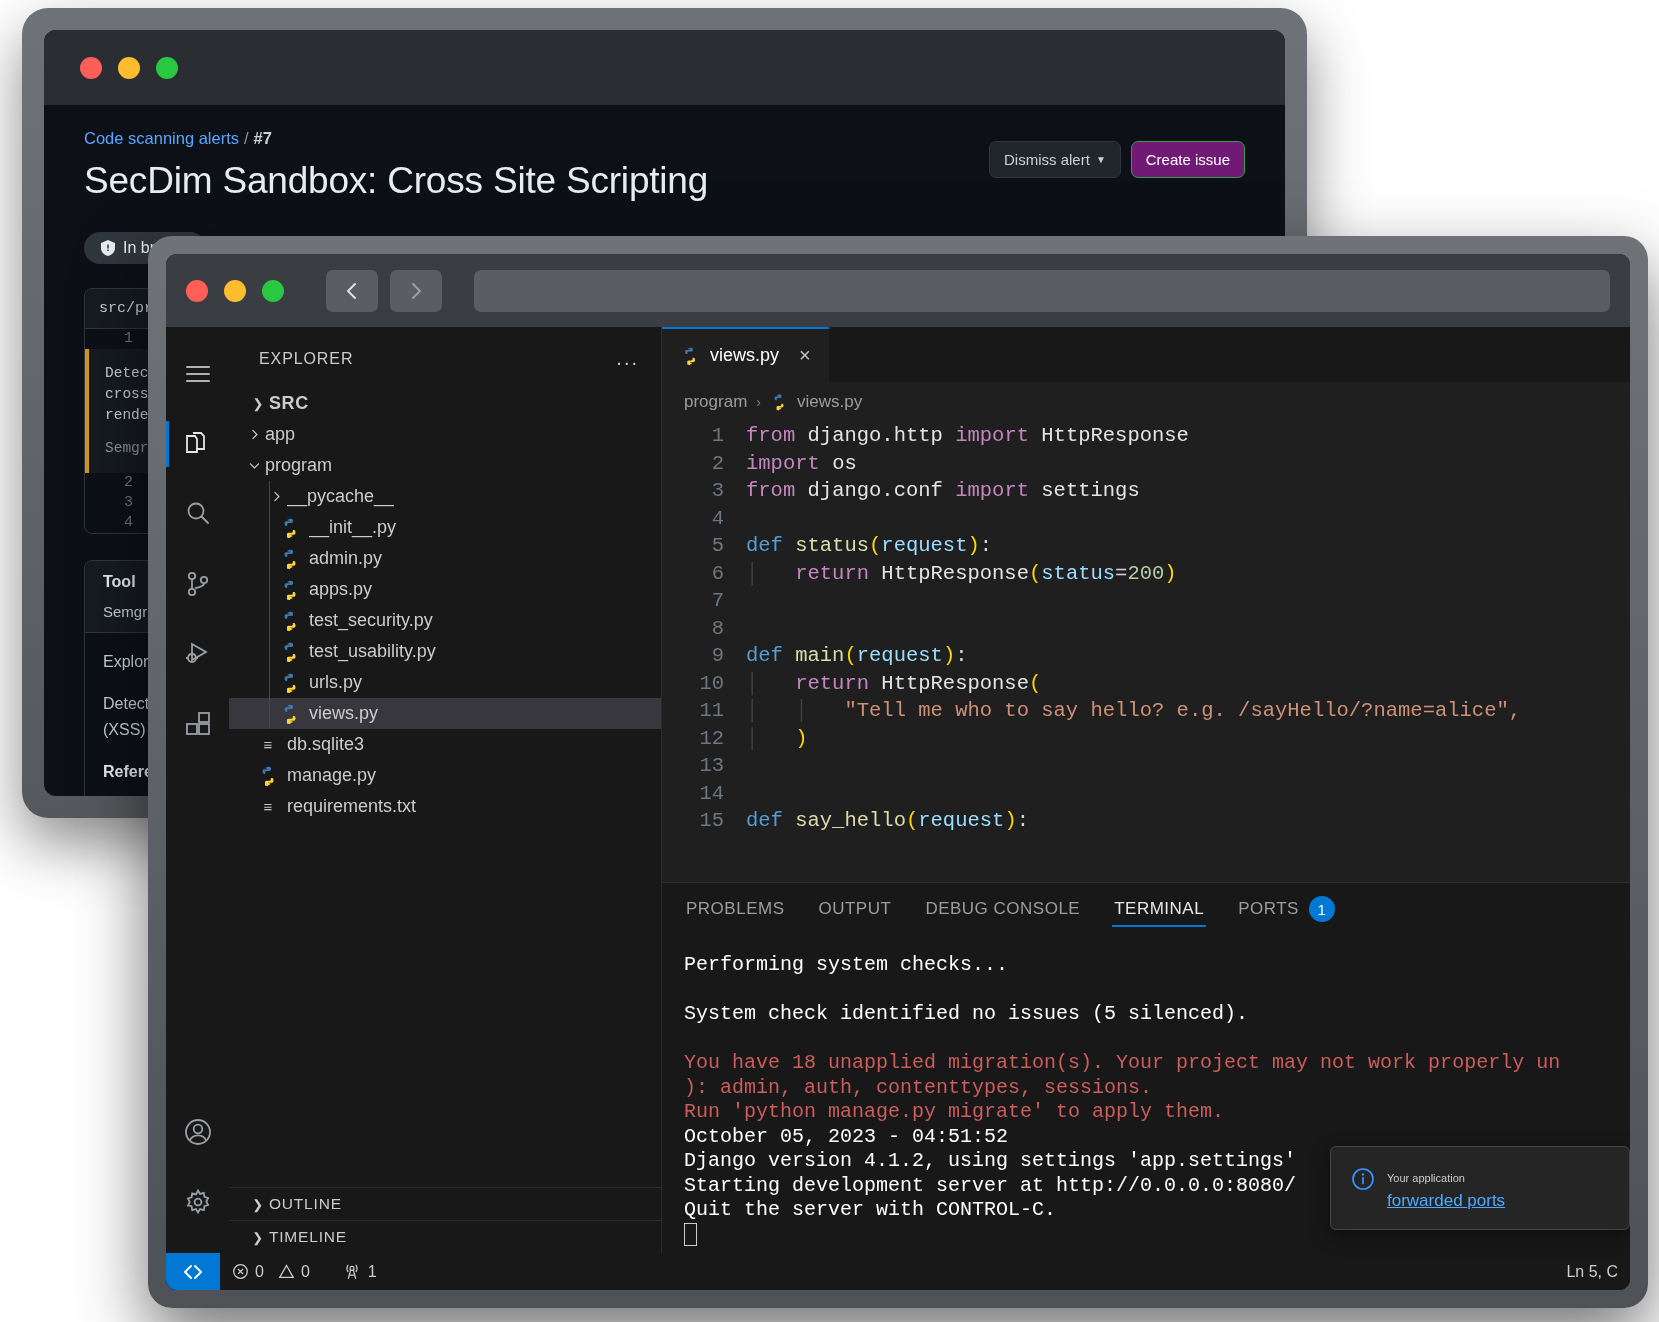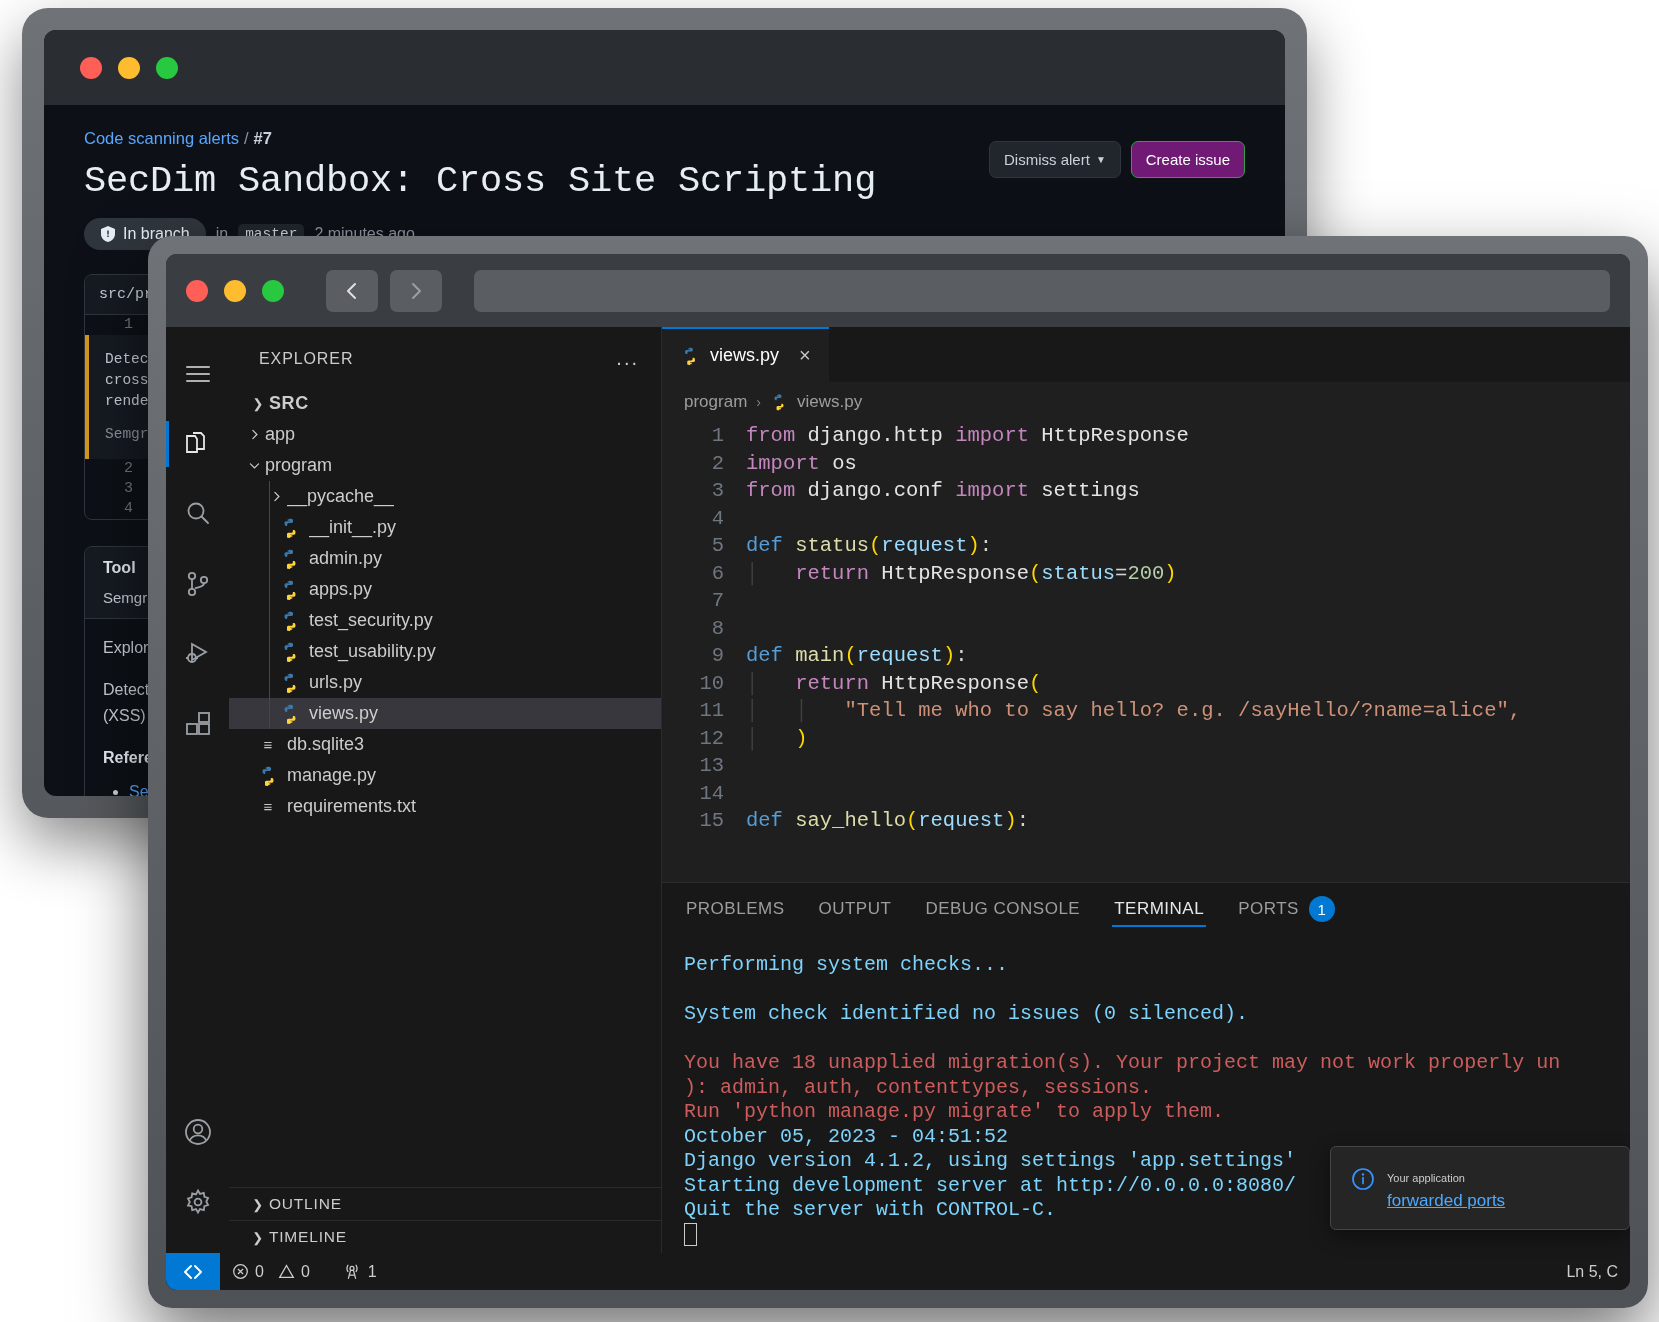--- a/index.html
+++ b/index.html
@@ -27,21 +27,21 @@
   .dot{width:22px;height:22px;border-radius:50%;}
   .dot.r{background:#ff5f57;}
   .dot.y{background:#febc2e;}
   .dot.g{background:#28c840;}
 
   #gh-body{padding:24px 40px;color:#c9d1d9;position:relative;}
   .breadcrumb{font-size:16.5px;margin-bottom:12px;}
   .breadcrumb a{color:#58a6ff;text-decoration:none;}
   .breadcrumb .sep{color:#8b949e;margin:0 5px;}
   .breadcrumb .num{color:#c9d1d9;font-weight:600;}
-  .gh-title{font-size:37px;color:#e6edf3;font-weight:400;margin:4px 0 16px 0;letter-spacing:-.2px;font-family:Liberation Mono, monospace;}
+  .gh-title{font-size:37px;color:#e6edf3;font-weight:400;margin:4px 0 30px 0;letter-spacing:-.2px;}
   .meta-row{display:flex;align-items:center;gap:10px;font-size:16px;color:#8b949e;}
   .badge-branch{
     display:inline-flex;align-items:center;gap:7px;background:#30363d;color:#e6edf3;
     border-radius:999px;padding:7px 16px;font-size:16px;
   }
   .code-chip{background:#21262d;border-radius:5px;padding:2px 7px;
     font-family:"Liberation Mono",monospace;font-size:14.5px;color:#c9d1d9;}
   .gh-actions{position:absolute;right:40px;top:36px;display:flex;gap:10px;}
   .btn{
     border-radius:7px;padding:9px 14px;font-size:15px;border:1px solid #30363d;
@@ -162,21 +162,21 @@
          border-top:1px solid #2b2b2b;}
   #paneltabs{height:52px;display:flex;align-items:center;gap:30px;padding-left:22px;flex:none;}
   .ptab{color:#9d9d9d;font-size:17px;letter-spacing:.5px;padding:0 2px;height:100%;
         display:flex;align-items:center;position:relative;}
   .ptab.active{color:#e7e7e7;}
   .ptab.active:after{content:"";position:absolute;left:0;right:0;bottom:8px;height:2px;background:#0078d4;}
   .pill{background:#0078d4;color:#fff;border-radius:999px;min-width:26px;height:26px;
         display:inline-flex;align-items:center;justify-content:center;font-size:15px;margin-left:10px;}
   #terminal{flex:1;padding:18px 0 0 22px;overflow:hidden;position:relative;}
   .tline{font-family:"Liberation Mono",monospace;font-size:20px;line-height:24.5px;
-         color:#7dd3fc;white-space:pre;}
+         color:#ffffff;white-space:pre;}
   .tline.red{color:#cd5c5c;}
   .cursorblk{display:inline-block;width:11px;height:21px;border:1px solid #cccccc;vertical-align:-4px;}
 
   
   #toast{
     position:absolute;right:0px;bottom:60px;width:300px;background:#252526;
     border:1px solid #454545;border-radius:6px;padding:18px 20px;box-sizing:border-box;
     box-shadow:0 6px 20px rgba(0,0,0,.45);
   }
   .toast-row{display:flex;gap:12px;align-items:flex-start;color:#cccccc;font-size:11px;line-height:26px;}
@@ -590,21 +590,21 @@
               </div>
               <div class="ptab">
                 <span>PORTS</span>
                 <span class="pill">1</span>
               </div>
             </div>
           <div id="terminal">
             <div id="terminal-lines">
                 <div class="tline">Performing system checks...</div>
                 <div class="tline">&nbsp;</div>
-                <div class="tline">System check identified no issues (0 silenced).</div>
+                <div class="tline">System check identified no issues (5 silenced).</div>
                 <div class="tline">&nbsp;</div>
                 <div class="tline red">You have 18 unapplied migration(s). Your project may not work properly un</div>
                 <div class="tline red">): admin, auth, contenttypes, sessions.</div>
                 <div class="tline red">Run 'python manage.py migrate' to apply them.</div>
                 <div class="tline">October 05, 2023 - 04:51:52</div>
                 <div class="tline">Django version 4.1.2, using settings 'app.settings'</div>
                 <div class="tline">Starting development server at http://0.0.0.0:8080/</div>
                 <div class="tline">Quit the server with CONTROL-C.</div>
               </div>
             <div class="tline"><span class="cursorblk"></span></div>

